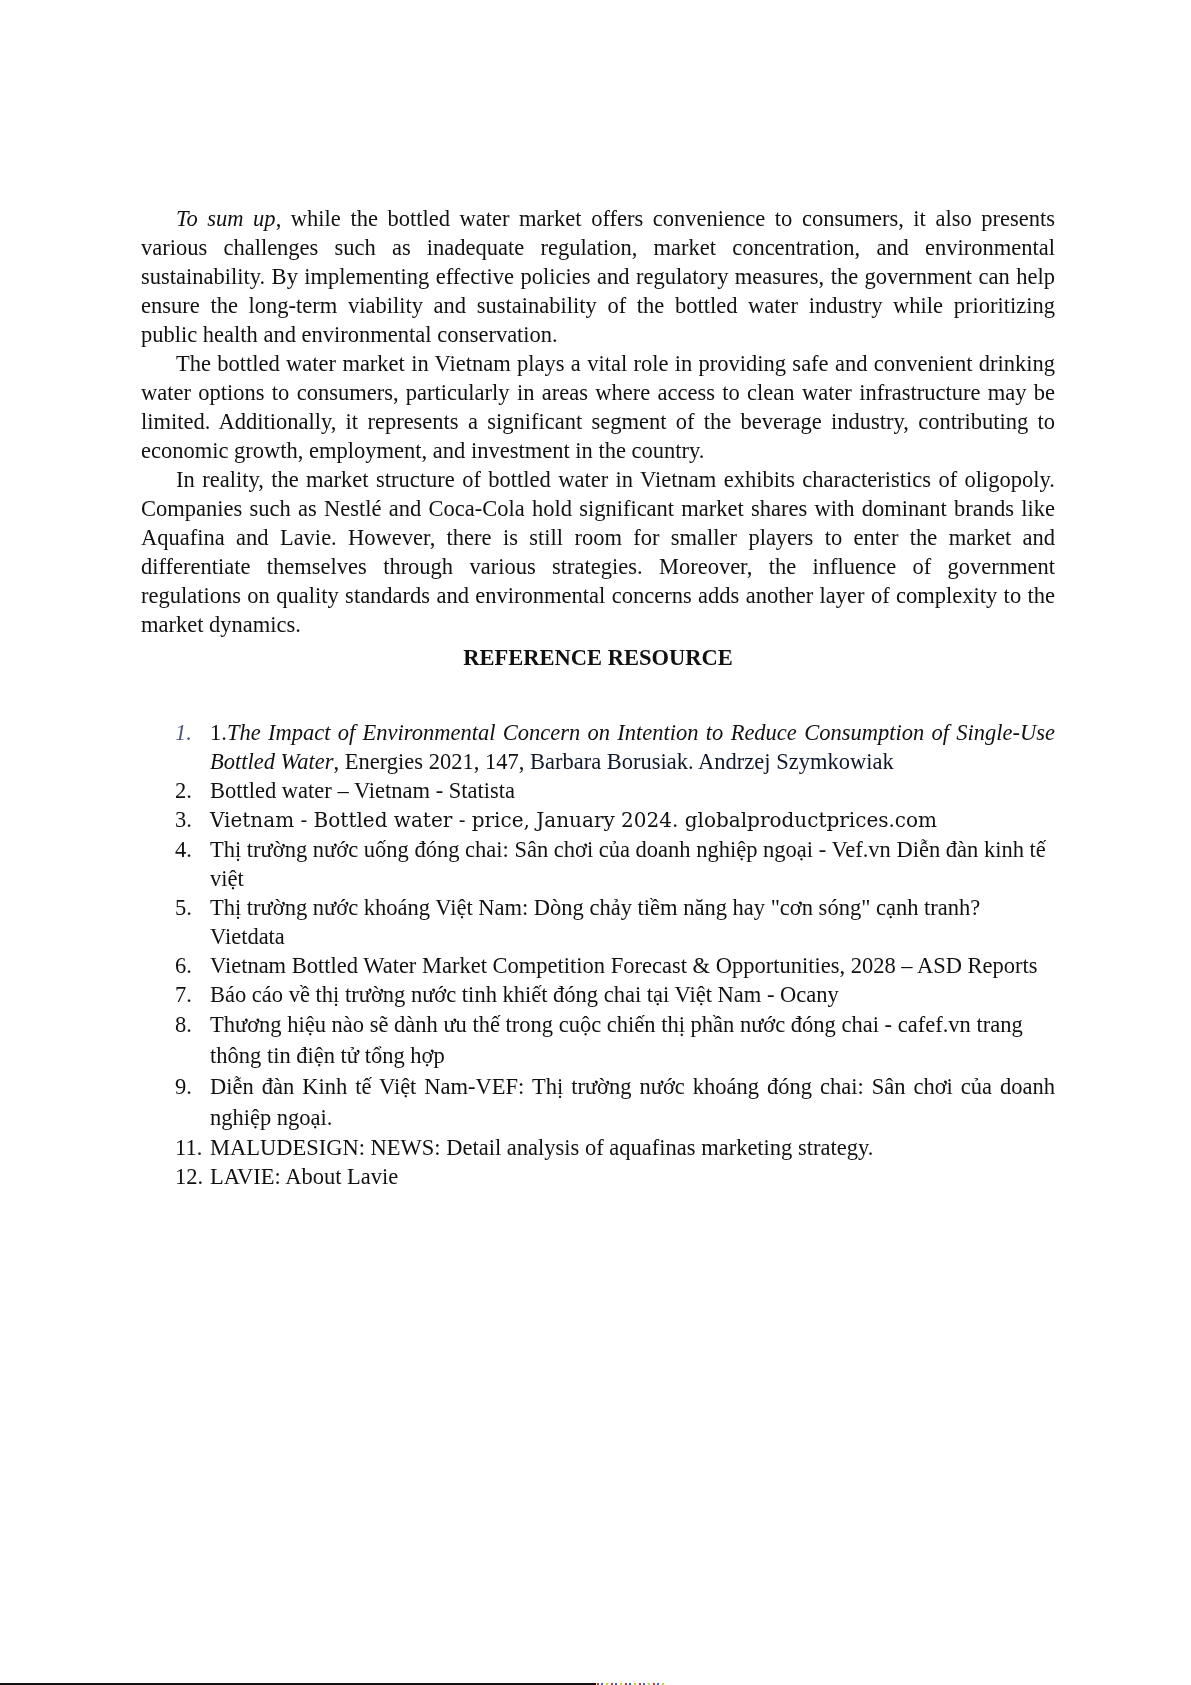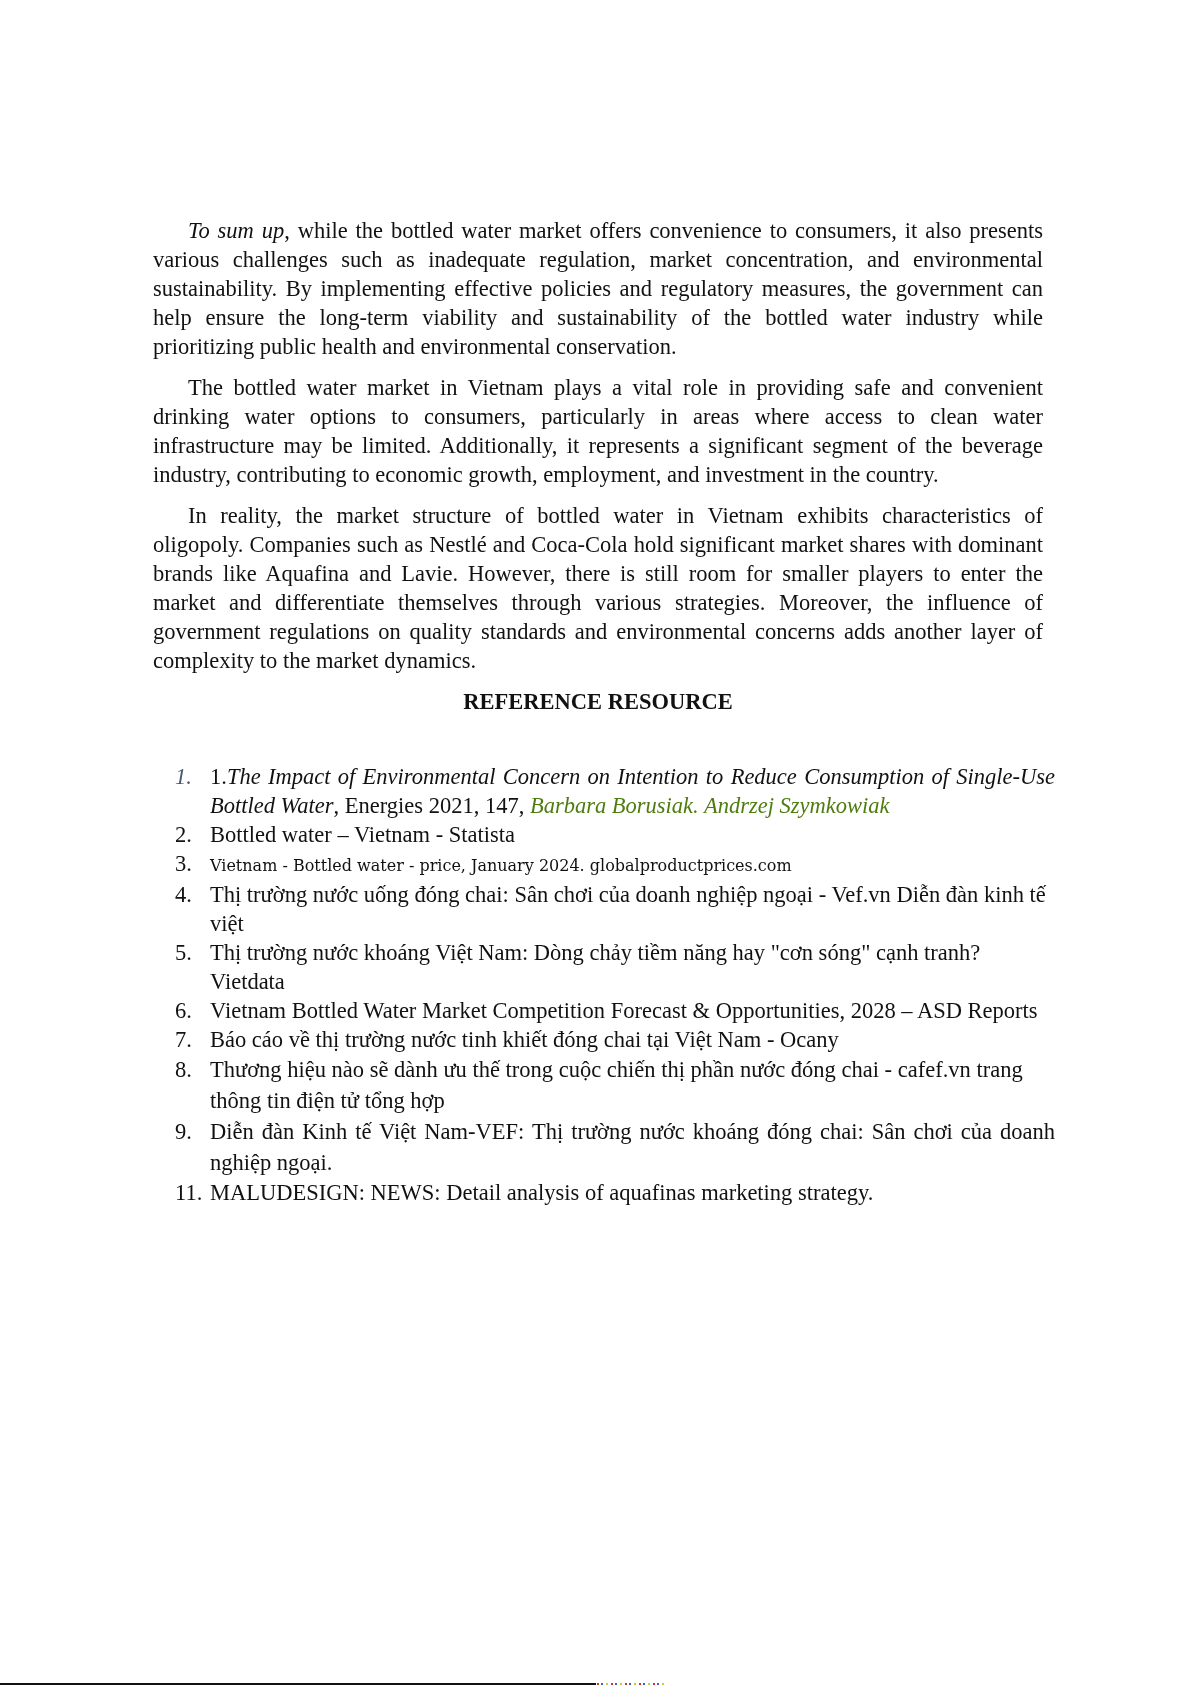--- a/index.html
+++ b/index.html
@@ -1,30 +1,30 @@
 <!DOCTYPE html>
 <html><head>
 <meta charset="utf-8">
 <style>
   html, body { margin: 0; padding: 0; background: #ffffff; }
   body { width: 1191px; height: 1685px; position: relative; overflow: hidden;
          font-family: "Liberation Serif", "DejaVu Serif", serif; color: #111; }
   .page { position: absolute; left: 141px; top: 204px; width: 914px; font-size: 22.5px; line-height: 29px; }
-  .para { text-align: justify; margin: 12px; text-indent: 35px; }
+  .para { text-align: justify; margin: 0; text-indent: 35px; }
   .para.first { text-indent: 35px; }
   .para em { font-style: italic; }
   .heading { text-align: center; font-weight: bold; margin: 0; }
   .h-conclusion { margin-top: 21px; }
   .h-ref { margin-top: 4px; margin-bottom: 46px; }
   ol.refs { list-style: none; margin: 0; padding: 0; }
   ol.refs li { position: relative; padding-left: 69px; text-align: justify; }
   ol.refs li .num { position: absolute; left: 34px; top: 0; width: 34px; }
   ol.refs li .num.italic { font-style: italic; color: #4a5578; }
   .ital { font-style: italic; }
-  .author { font-style: italic; color: #4d7c0f; }
+  .author { color: #0f172a; }
   li.r8 { line-height: 31px; }
   .footer-line { position: absolute; left: 0; top: 1683px; width: 596px; height: 2px; background: #111; }
   .footer-dots { position: absolute; left: 597px; top: 1683px; width: 70px; height: 2px;
     background: repeating-linear-gradient(90deg, #c33 0 2px, #fff 2px 4px, #36c 4px 6px, #fff 6px 9px, #cc3 9px 11px, #fff 11px 14px); }
 </style>
 </head>
 <body>
 
 <div class="page">
 
@@ -34,25 +34,26 @@
   <p class="para">The bottled water market in Vietnam plays a vital role in providing safe and convenient drinking water options to consumers, particularly in areas where access to clean water infrastructure may be limited. Additionally, it represents a significant segment of the beverage industry, contributing to economic growth, employment, and investment in the country.</p>
   <p class="para">In reality, the market structure of bottled water in Vietnam exhibits characteristics of oligopoly. Companies such as Nestlé and Coca-Cola hold significant market shares with dominant brands like Aquafina and Lavie. However, there is still room for smaller players to enter the market and differentiate themselves through various strategies. Moreover, the influence of government regulations on quality standards and environmental concerns adds another layer of complexity to the market dynamics.</p>
 
   <h2 class="heading h-ref" style="font-size:22.5px;">REFERENCE RESOURCE</h2>
 
   <ol class="refs">
     <li>
       <span class="num italic">1.</span><span>1.</span><span class="ital">The Impact of Environmental Concern on Intention to Reduce Consumption of Single-Use Bottled Water</span><span>, Energies 2021, 147, </span><span class="author">Barbara Borusiak. Andrzej Szymkowiak</span>
     </li>
     <li><span class="num">2.</span><span>Bottled water – Vietnam - Statista</span></li>
-    <li><span class="num">3.</span><span style="font-family:'DejaVu Serif','Liberation Serif',serif;font-size:16px;">Vietnam - Bottled water - price, January 2024. globalproductprices.com</span></li>
+    <li><span class="num">3.</span><span style="font-family:'DejaVu Serif','Liberation Serif',serif;font-size:20px;">Vietnam - Bottled water - price, January 2024. globalproductprices.com</span></li>
     <li style="text-align:left;"><span class="num">4.</span><span>Thị trường nước uống đóng chai: Sân chơi của doanh nghiệp ngoại - Vef.vn Diễn đàn kinh tế việt</span></li>
     <li style="text-align:left;white-space:pre-wrap;"><span class="num">5.</span><span>Thị trường nước khoáng Việt Nam: Dòng chảy tiềm năng hay "cơn sóng" cạnh tranh?        Vietdata</span></li>
     <li style="text-align:left;"><span class="num">6.</span><span>Vietnam Bottled Water Market Competition Forecast &amp; Opportunities, 2028 – ASD Reports</span></li>
     <li style="text-align:left;"><span class="num">7.</span><span>Báo cáo về thị trường nước tinh khiết đóng chai tại Việt Nam - Ocany</span></li>
     <li class="r8" style="text-align:left;"><span class="num">8.</span><span>Thương hiệu nào sẽ dành ưu thế trong cuộc chiến thị phần nước đóng chai - cafef.vn trang thông tin điện tử tổng hợp</span></li>
     <li class="r8"><span class="num">9.</span><span>Diễn đàn Kinh tế Việt Nam-VEF: Thị trường nước khoáng đóng chai: Sân chơi của doanh nghiệp ngoại.</span></li>
     <li><span class="num">11.</span><span>MALUDESIGN: NEWS: Detail analysis of aquafinas marketing strategy.</span></li>
+    <li><span class="num">12.</span><span>LAVIE: About Lavie</span></li>
   </ol>
 </div>
 
 <div class="footer-line"></div>
 <div class="footer-dots"></div>
 
 </body></html>

